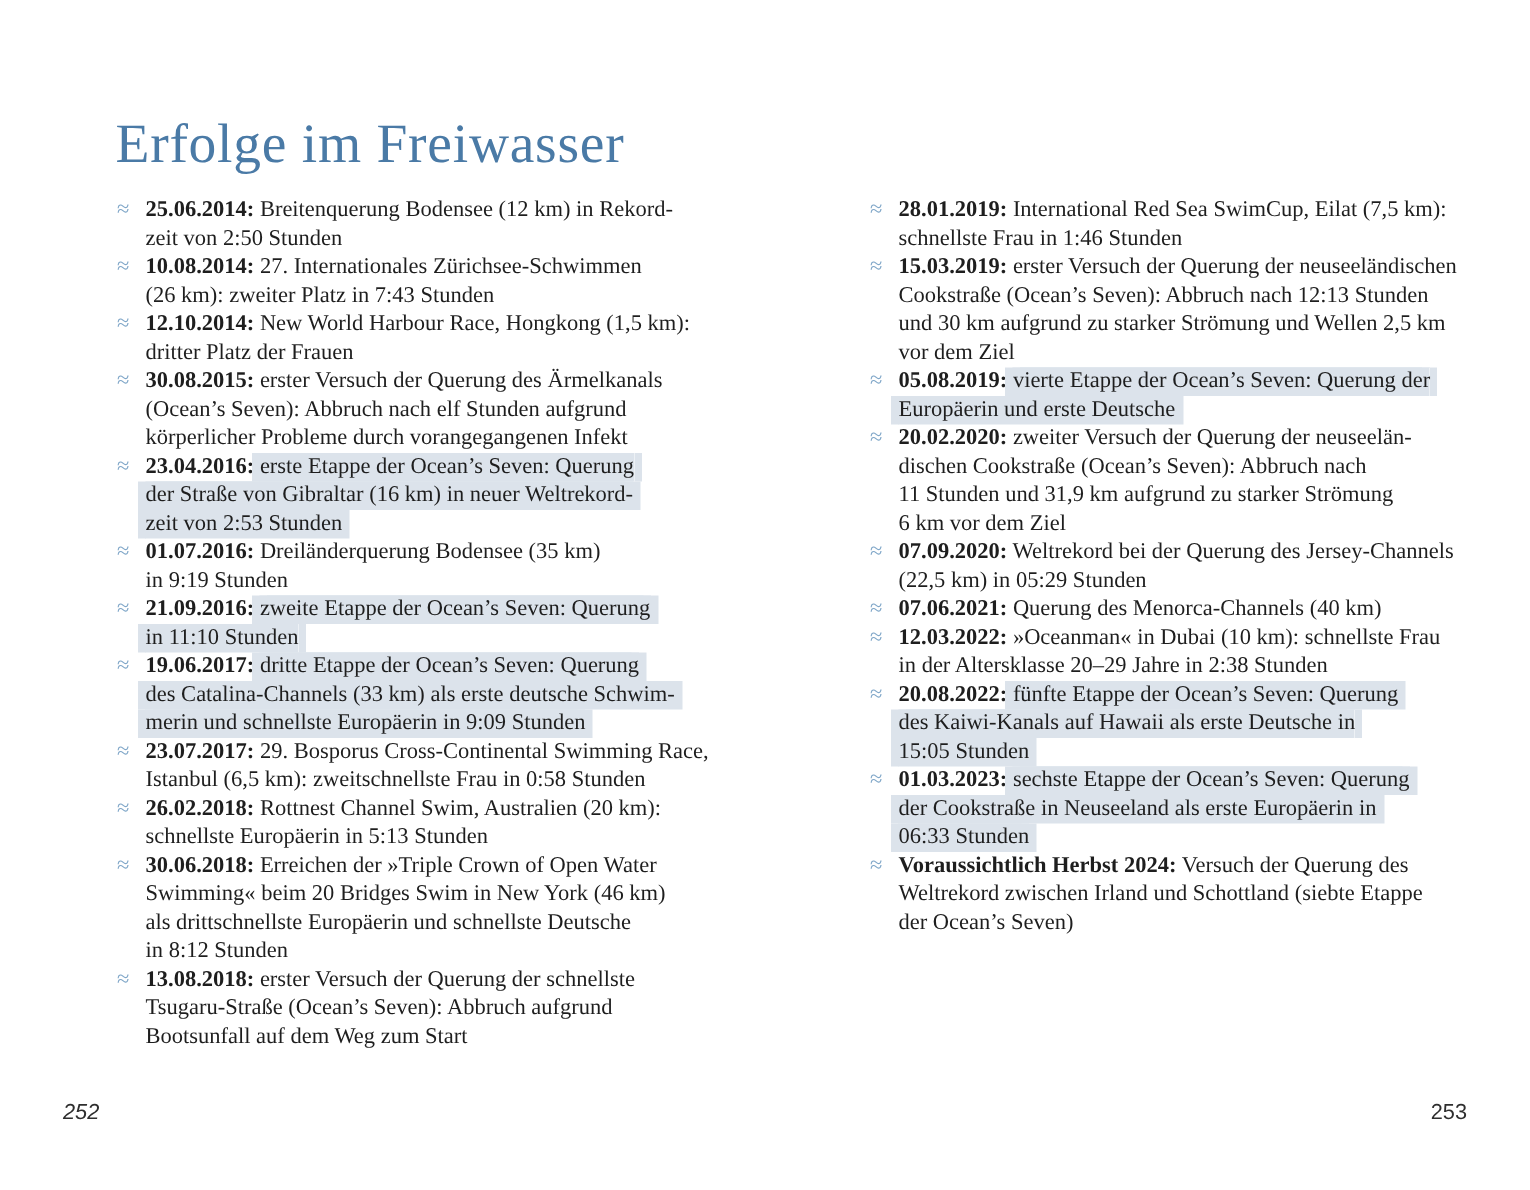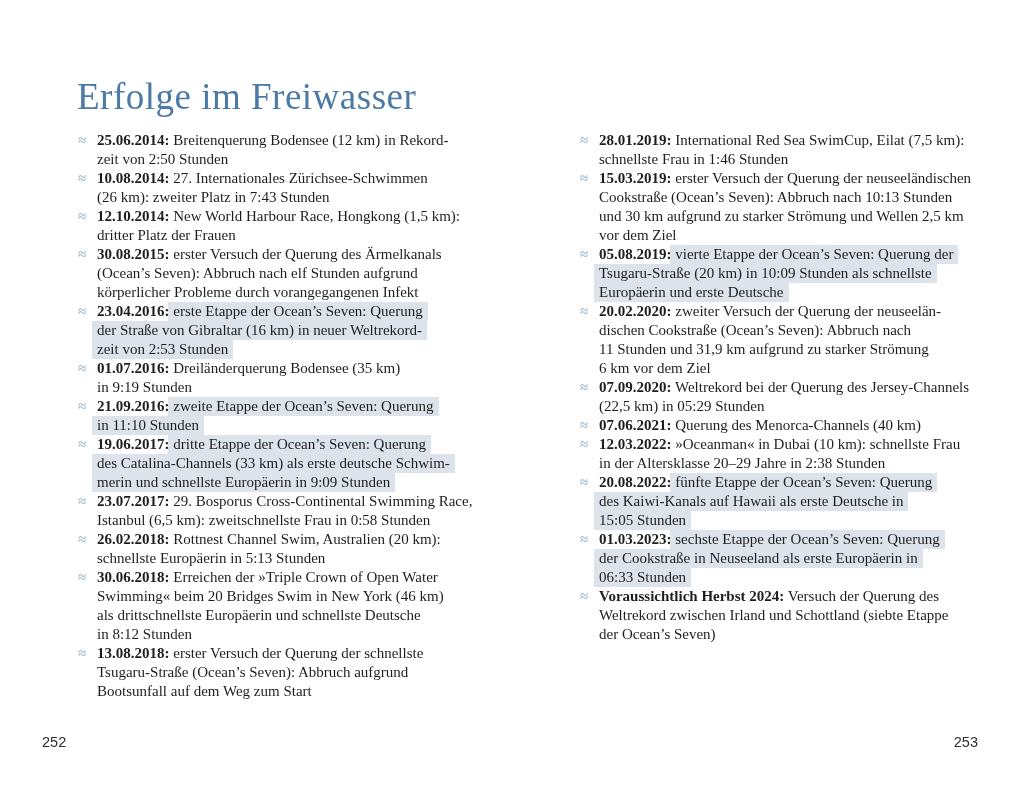--- a/index.html
+++ b/index.html
@@ -54,21 +54,21 @@
     box-shadow: -5px 0 0 var(--hl-color), 5px 0 0 var(--hl-color);
     padding: 1px 0 2px 0;
   }
   .pagenum {
     position: absolute;
     top: 734px;
     font-family: "Liberation Sans", sans-serif;
     font-size: 14.5px;
     color: #2E2E2E;
   }
-  .pagenum-left  { left: 42px; }
+  .pagenum-left  { left: 42px; font-style: italic; }
   .pagenum-right { right: 42px; }
 </style>
 </head>
 <body>
 
 <div class="page">
   <h1 class="title">Erfolge im Freiwasser</h1>
 
   <div class="col col-left" id="col-left">
       <div class="entry">
@@ -127,27 +127,26 @@
       </div>
     </div>
 
   <div class="col col-right" id="col-right">
       <div class="entry">
         <div class="line"><span class="bullet">≈</span><span class="date">28.01.2019:</span> <span class="txt">International Red Sea SwimCup, Eilat (7,5 km):</span></div>
         <div class="line"><span class="txt">schnellste Frau in 1:46 Stunden</span></div>
       </div>
       <div class="entry">
         <div class="line"><span class="bullet">≈</span><span class="date">15.03.2019:</span> <span class="txt">erster Versuch der Querung der neuseeländischen</span></div>
-        <div class="line"><span class="txt">Cookstraße (Ocean’s Seven): Abbruch nach 10:13 Stunden</span></div>
+        <div class="line"><span class="txt">Cookstraße (Ocean’s Seven): Abbruch nach 12:13 Stunden</span></div>
         <div class="line"><span class="txt">und 30 km aufgrund zu starker Strömung und Wellen 2,5 km</span></div>
         <div class="line"><span class="txt">vor dem Ziel</span></div>
       </div>
       <div class="entry">
         <div class="line"><span class="bullet">≈</span><span class="date">05.08.2019:</span> <span class="hl">vierte Etappe der Ocean’s Seven: Querung der</span></div>
-        <div class="line"><span class="hl">Tsugaru-Straße (20 km) in 10:09 Stunden als schnellste</span></div>
         <div class="line"><span class="hl">Europäerin und erste Deutsche</span></div>
       </div>
       <div class="entry">
         <div class="line"><span class="bullet">≈</span><span class="date">20.02.2020:</span> <span class="txt">zweiter Versuch der Querung der neuseelän-</span></div>
         <div class="line"><span class="txt">dischen Cookstraße (Ocean’s Seven): Abbruch nach</span></div>
         <div class="line"><span class="txt">11 Stunden und 31,9 km aufgrund zu starker Strömung</span></div>
         <div class="line"><span class="txt">6 km vor dem Ziel</span></div>
       </div>
       <div class="entry">
         <div class="line"><span class="bullet">≈</span><span class="date">07.09.2020:</span> <span class="txt">Weltrekord bei der Querung des Jersey-Channels</span></div>

